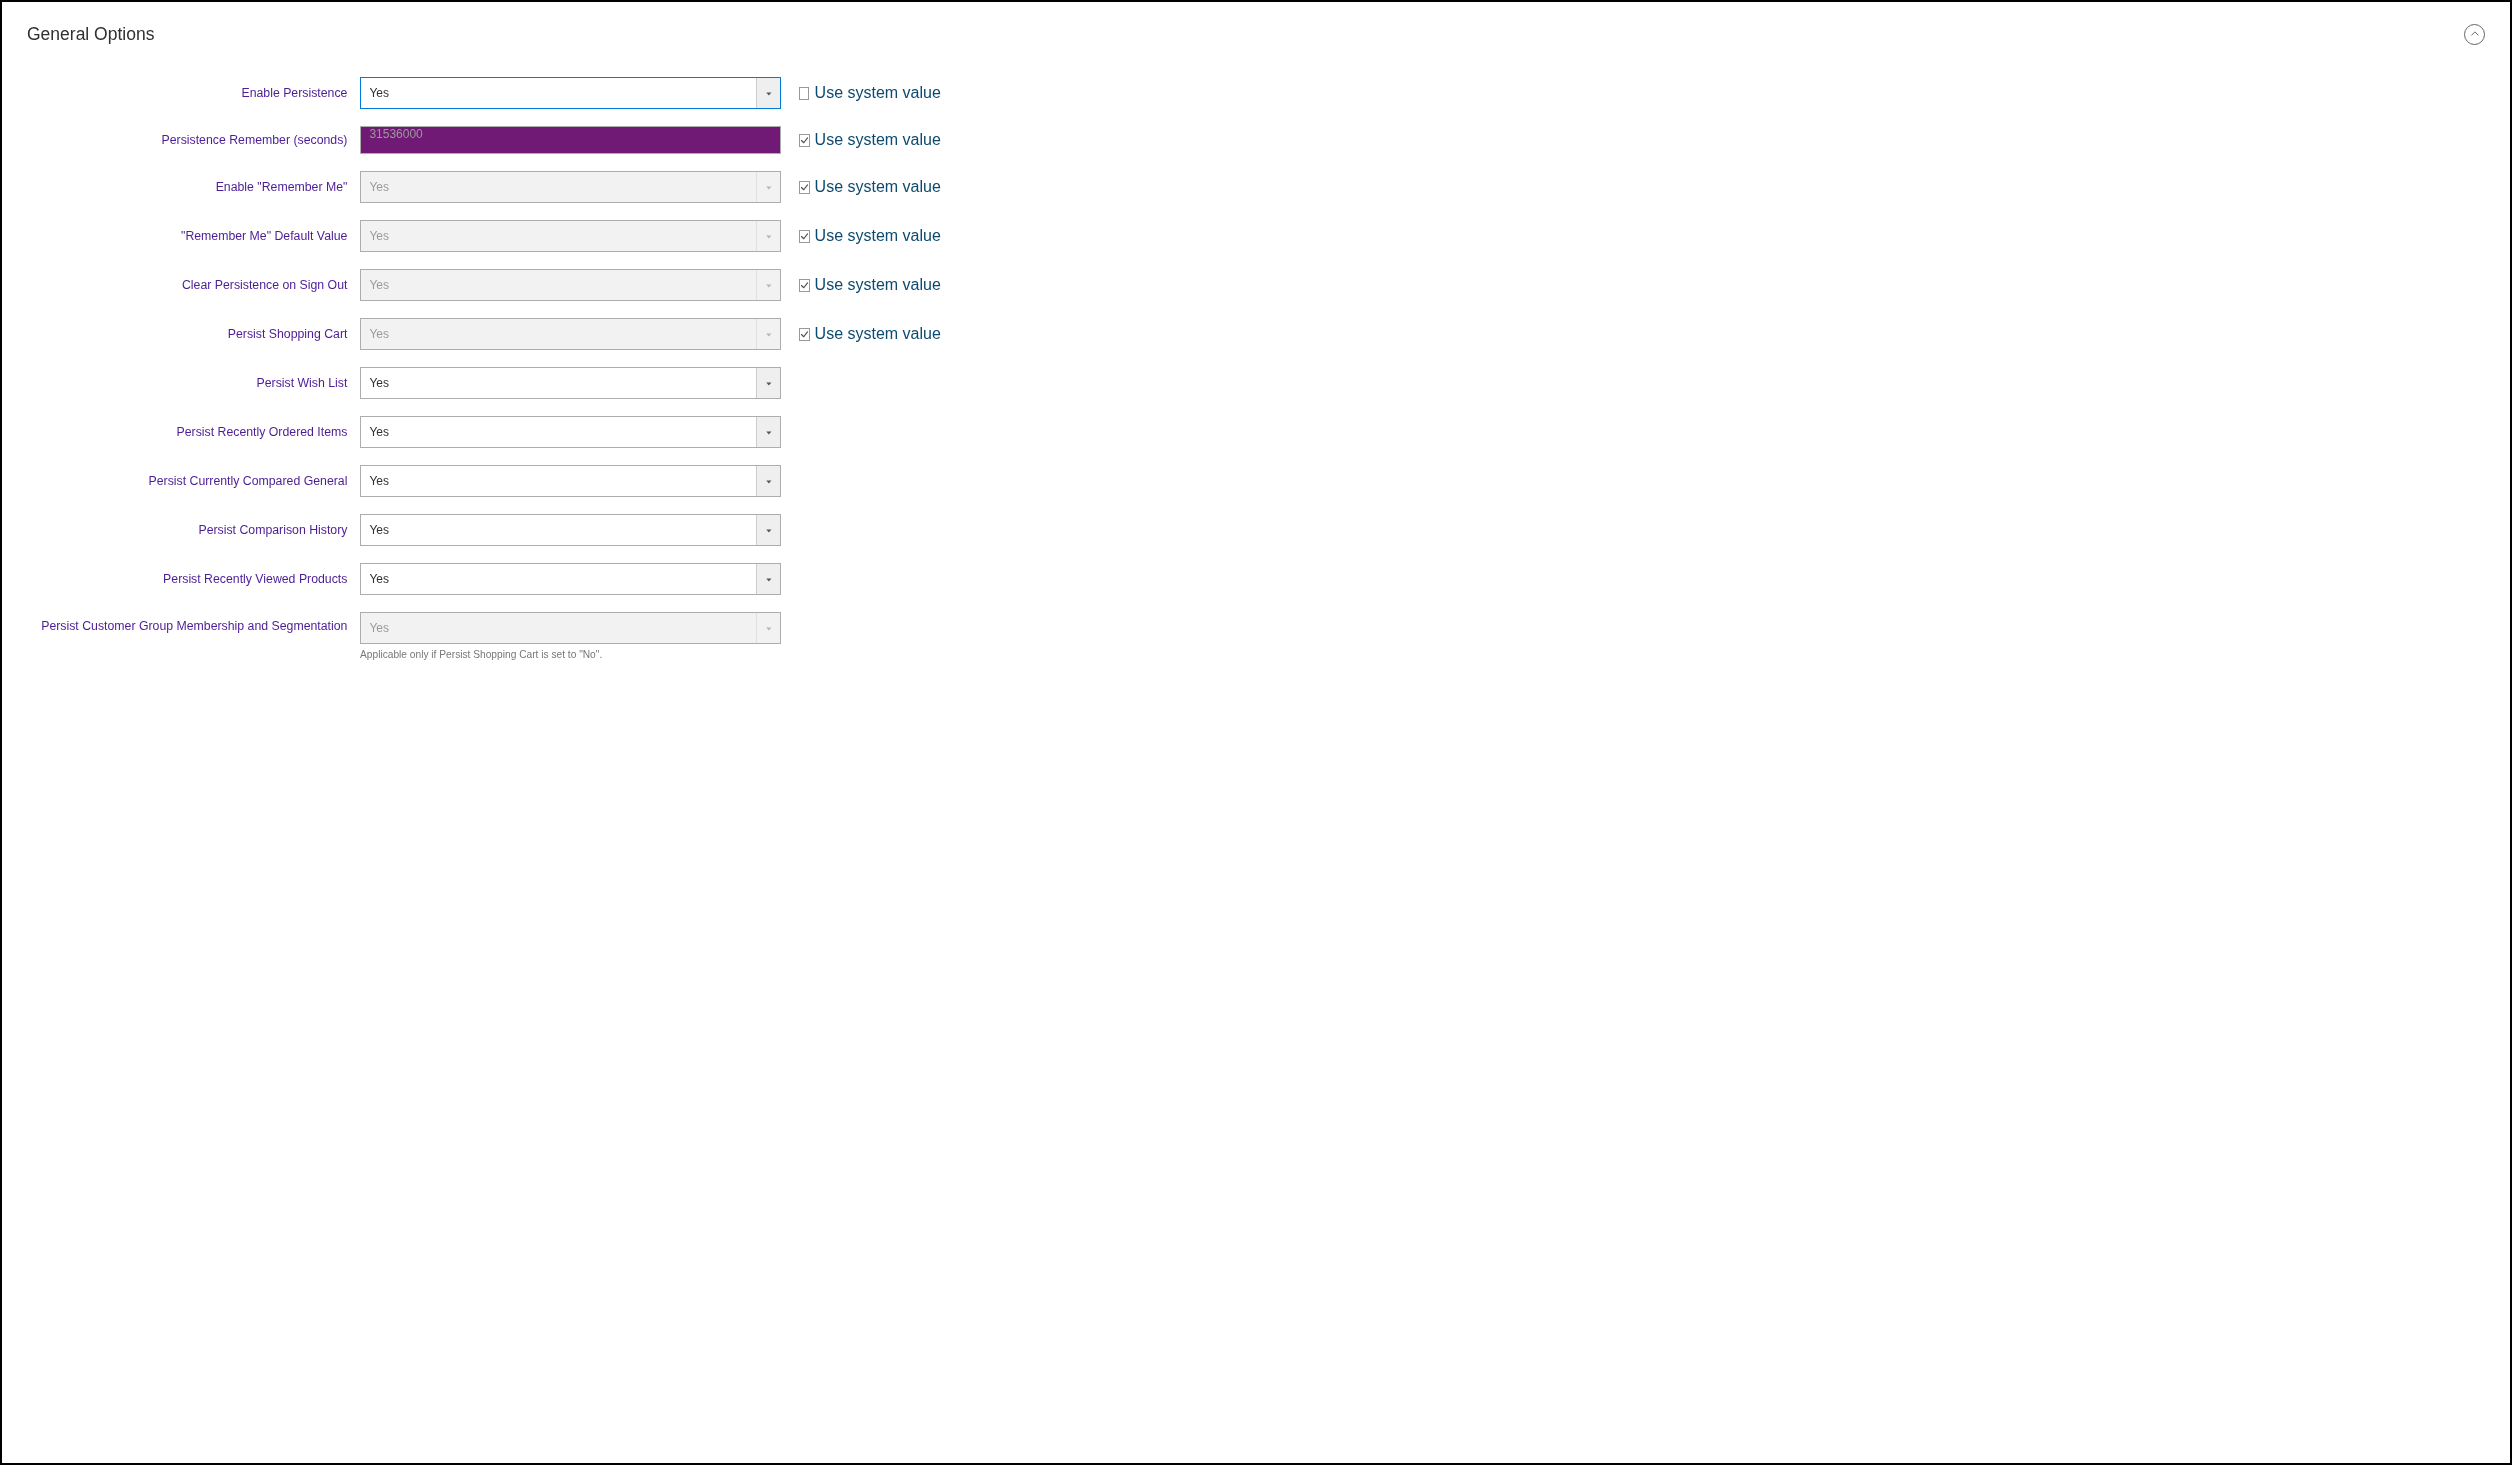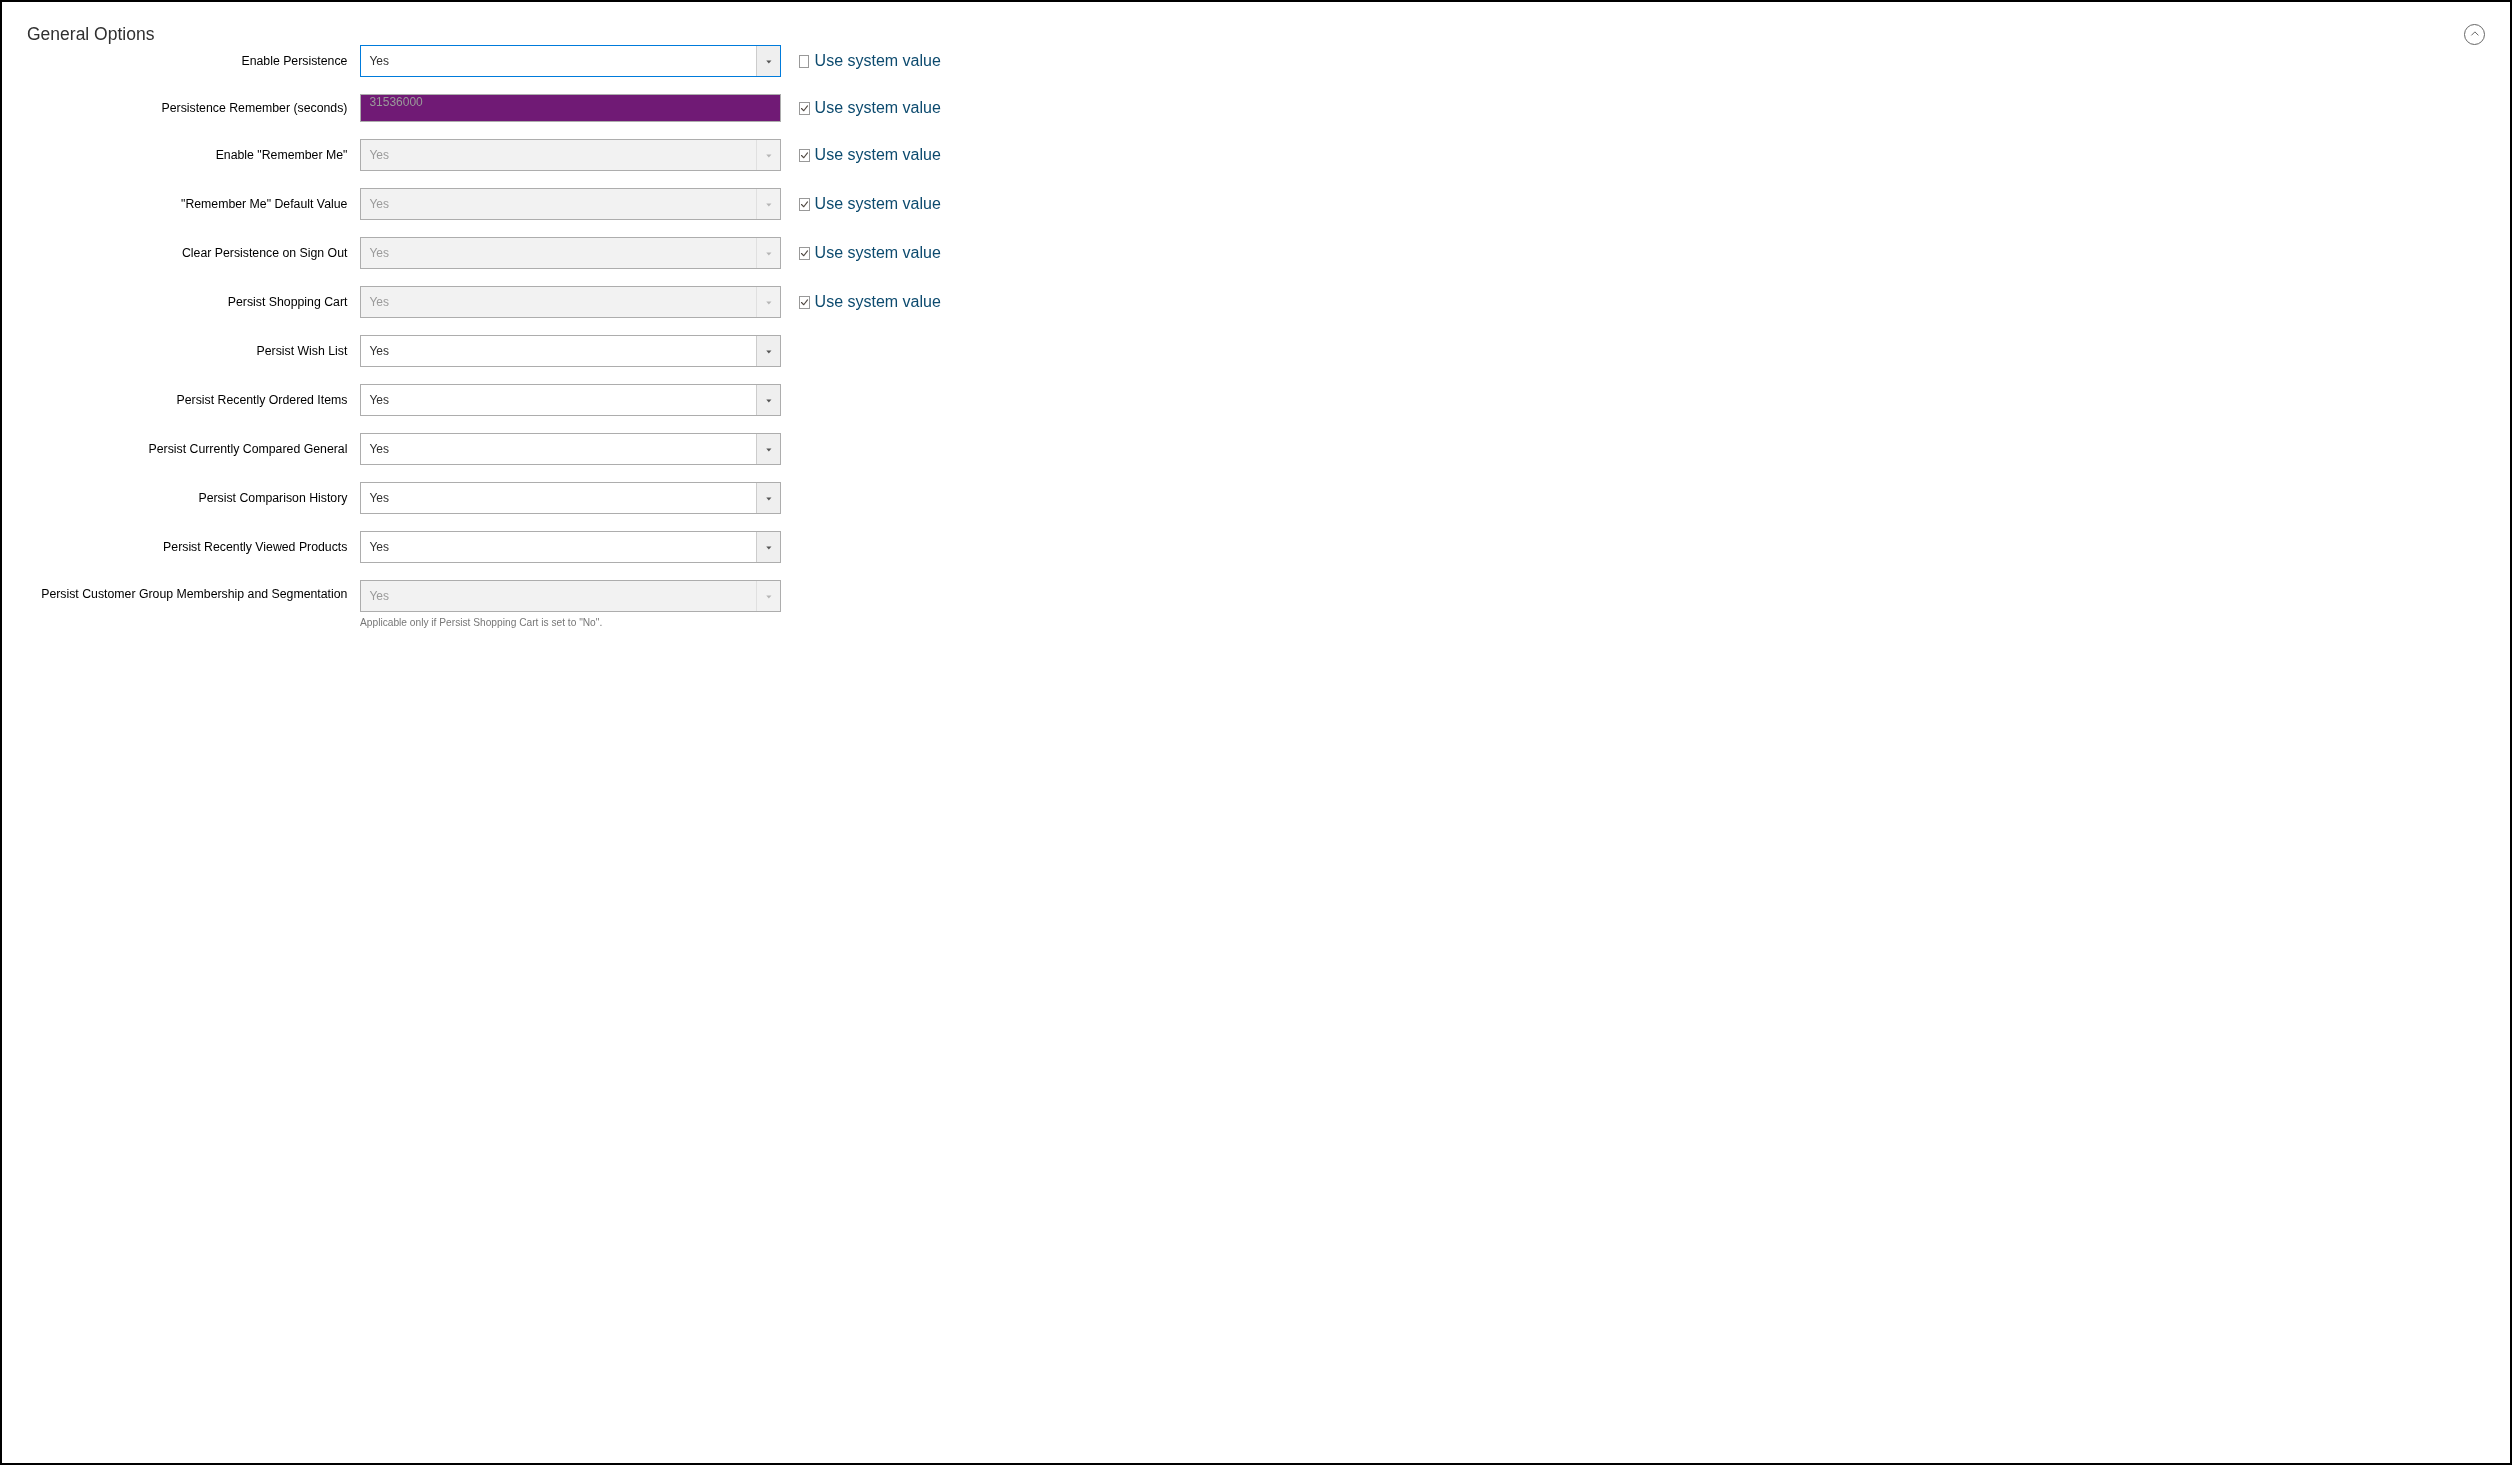--- a/index.html
+++ b/index.html
@@ -12,20 +12,21 @@
   .frame {
     border: 2.1px solid #000;
     min-height: 100vh;
     padding: 22.4px 25px 35px 25px;
     position: relative;
   }
   .section-header {
     display: flex;
     align-items: center;
     justify-content: space-between;
+    margin-bottom: 32px;
   }
   .section-title {
     font-size: 17.5px;
     font-weight: 400;
     color: #303030;
   }
   .collapse-btn {
     width: 21px;
     height: 21px;
     border: 1.1px solid #666;
@@ -42,21 +43,21 @@
   .row {
     display: grid;
     grid-template-columns: 333px 421px 28px 140px;
     column-gap: 0;
     align-items: center;
   }
   .label {
     text-align: right;
     padding-right: 12.6px;
     font-size: 12.3px;
-    color: #000000;
+    color: #4c1d95;
   }
   .select {
     width: 100%;
     height: 32px;
     border: 0.7px solid #adadad;
     background: #fff;
     display: flex;
     align-items: center;
     padding: 0 8.4px;
     position: relative;

